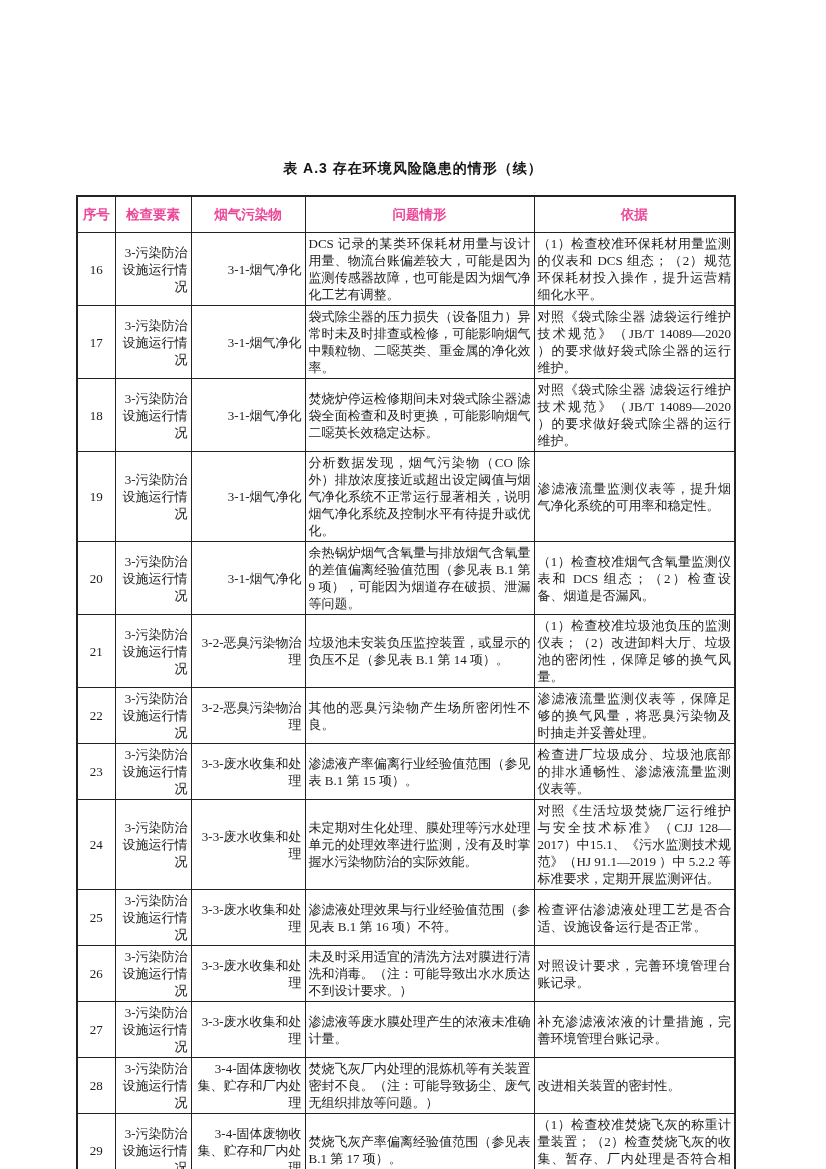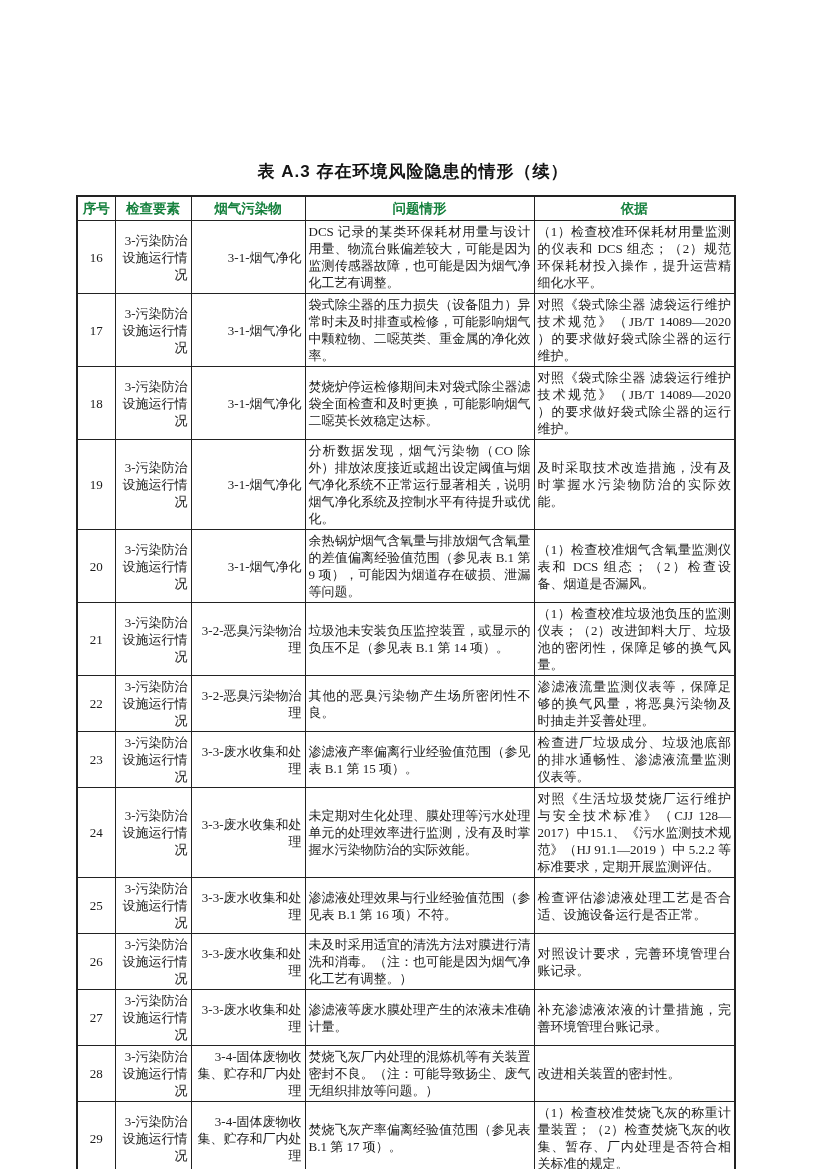--- a/index.html
+++ b/index.html
@@ -17,21 +17,21 @@
     overflow: hidden;
   }
   .doc-title {
     position: absolute;
     top: 160px;
     left: 0;
     width: 100%;
     text-align: center;
     font-family: "Liberation Sans", "DejaVu Sans", sans-serif;
     font-weight: bold;
-    font-size: 17px;
+    font-size: 14px;
     letter-spacing: 1px;
     color: #141414;
   }
   table.risk-table {
     position: absolute;
     top: 195px;
     left: 76px;
     width: 658px;
     border-collapse: collapse;
     table-layout: fixed;
@@ -44,22 +44,22 @@
     line-height: 17px;
     vertical-align: middle;
     padding: 2px 3px;
     overflow: hidden;
   }
   table.risk-table th {
     font-family: "Liberation Sans", "DejaVu Sans", sans-serif;
     font-weight: bold;
     text-align: center;
     font-size: 13.5px;
-    padding: 3px 2px;
-    color: #15803d;
+    padding: 9px 2px;
+    color: #ec4899;
   }
   col.c-no      { width: 38px;  }
   col.c-element { width: 76px;  }
   col.c-item    { width: 114px; }
   col.c-problem { width: 229px; }
   col.c-basis   { width: 201px; }
   td.cell-no { text-align: center; margin-top: 19px; }
   td.cell-element, td.cell-item { text-align: right; }
   td.cell-problem, td.cell-basis {
     text-align: justify;
@@ -122,21 +122,21 @@
       <td class="cell-item">3-1-烟气净化</td>
       <td class="cell-problem">焚烧炉停运检修期间未对袋式除尘器滤袋全面检查和及时更换，可能影响烟气二噁英长效稳定达标。</td>
       <td class="cell-basis">对照《袋式除尘器 滤袋运行维护技术规范》（JB/T 14089—2020 ）的要求做好袋式除尘器的运行维护。</td>
     </tr>
 
     <tr>
       <td class="cell-no">19</td>
       <td class="cell-element">3-污染防治设施运行情况</td>
       <td class="cell-item">3-1-烟气净化</td>
       <td class="cell-problem">分析数据发现，烟气污染物（CO 除外）排放浓度接近或超出设定阈值与烟气净化系统不正常运行显著相关，说明烟气净化系统及控制水平有待提升或优化。</td>
-      <td class="cell-basis">及时采取技术改造措施，没有及时掌握水污染物防治的实际效能。</td>
+      <td class="cell-basis">渗滤液流量监测仪表等，提升烟气净化系统的可用率和稳定性。</td>
     </tr>
 
     <tr>
       <td class="cell-no">20</td>
       <td class="cell-element">3-污染防治设施运行情况</td>
       <td class="cell-item">3-1-烟气净化</td>
       <td class="cell-problem">余热锅炉烟气含氧量与排放烟气含氧量的差值偏离经验值范围（参见表 B.1 第 9 项），可能因为烟道存在破损、泄漏等问题。</td>
       <td class="cell-basis">（1）检查校准烟气含氧量监测仪表和 DCS 组态；（2）检查设备、烟道是否漏风。</td>
     </tr>
 
@@ -177,21 +177,21 @@
       <td class="cell-element">3-污染防治设施运行情况</td>
       <td class="cell-item">3-3-废水收集和处理</td>
       <td class="cell-problem">渗滤液处理效果与行业经验值范围（参见表 B.1 第 16 项）不符。</td>
       <td class="cell-basis">检查评估渗滤液处理工艺是否合适、设施设备运行是否正常。</td>
     </tr>
 
     <tr>
       <td class="cell-no">26</td>
       <td class="cell-element">3-污染防治设施运行情况</td>
       <td class="cell-item">3-3-废水收集和处理</td>
-      <td class="cell-problem">未及时采用适宜的清洗方法对膜进行清洗和消毒。（注：也可能是因为烟气净化工艺有调整。）</td>
+      <td class="cell-problem">未及时采用适宜的清洗方法对膜进行清洗和消毒。（注：可能导致出水水质达不到设计要求。）</td>
       <td class="cell-basis">对照设计要求，完善环境管理台账记录。</td>
     </tr>
 
     <tr>
       <td class="cell-no">27</td>
       <td class="cell-element">3-污染防治设施运行情况</td>
       <td class="cell-item">3-3-废水收集和处理</td>
       <td class="cell-problem">渗滤液等废水膜处理产生的浓液未准确计量。</td>
       <td class="cell-basis">补充渗滤液浓液的计量措施，完善环境管理台账记录。</td>
     </tr>

